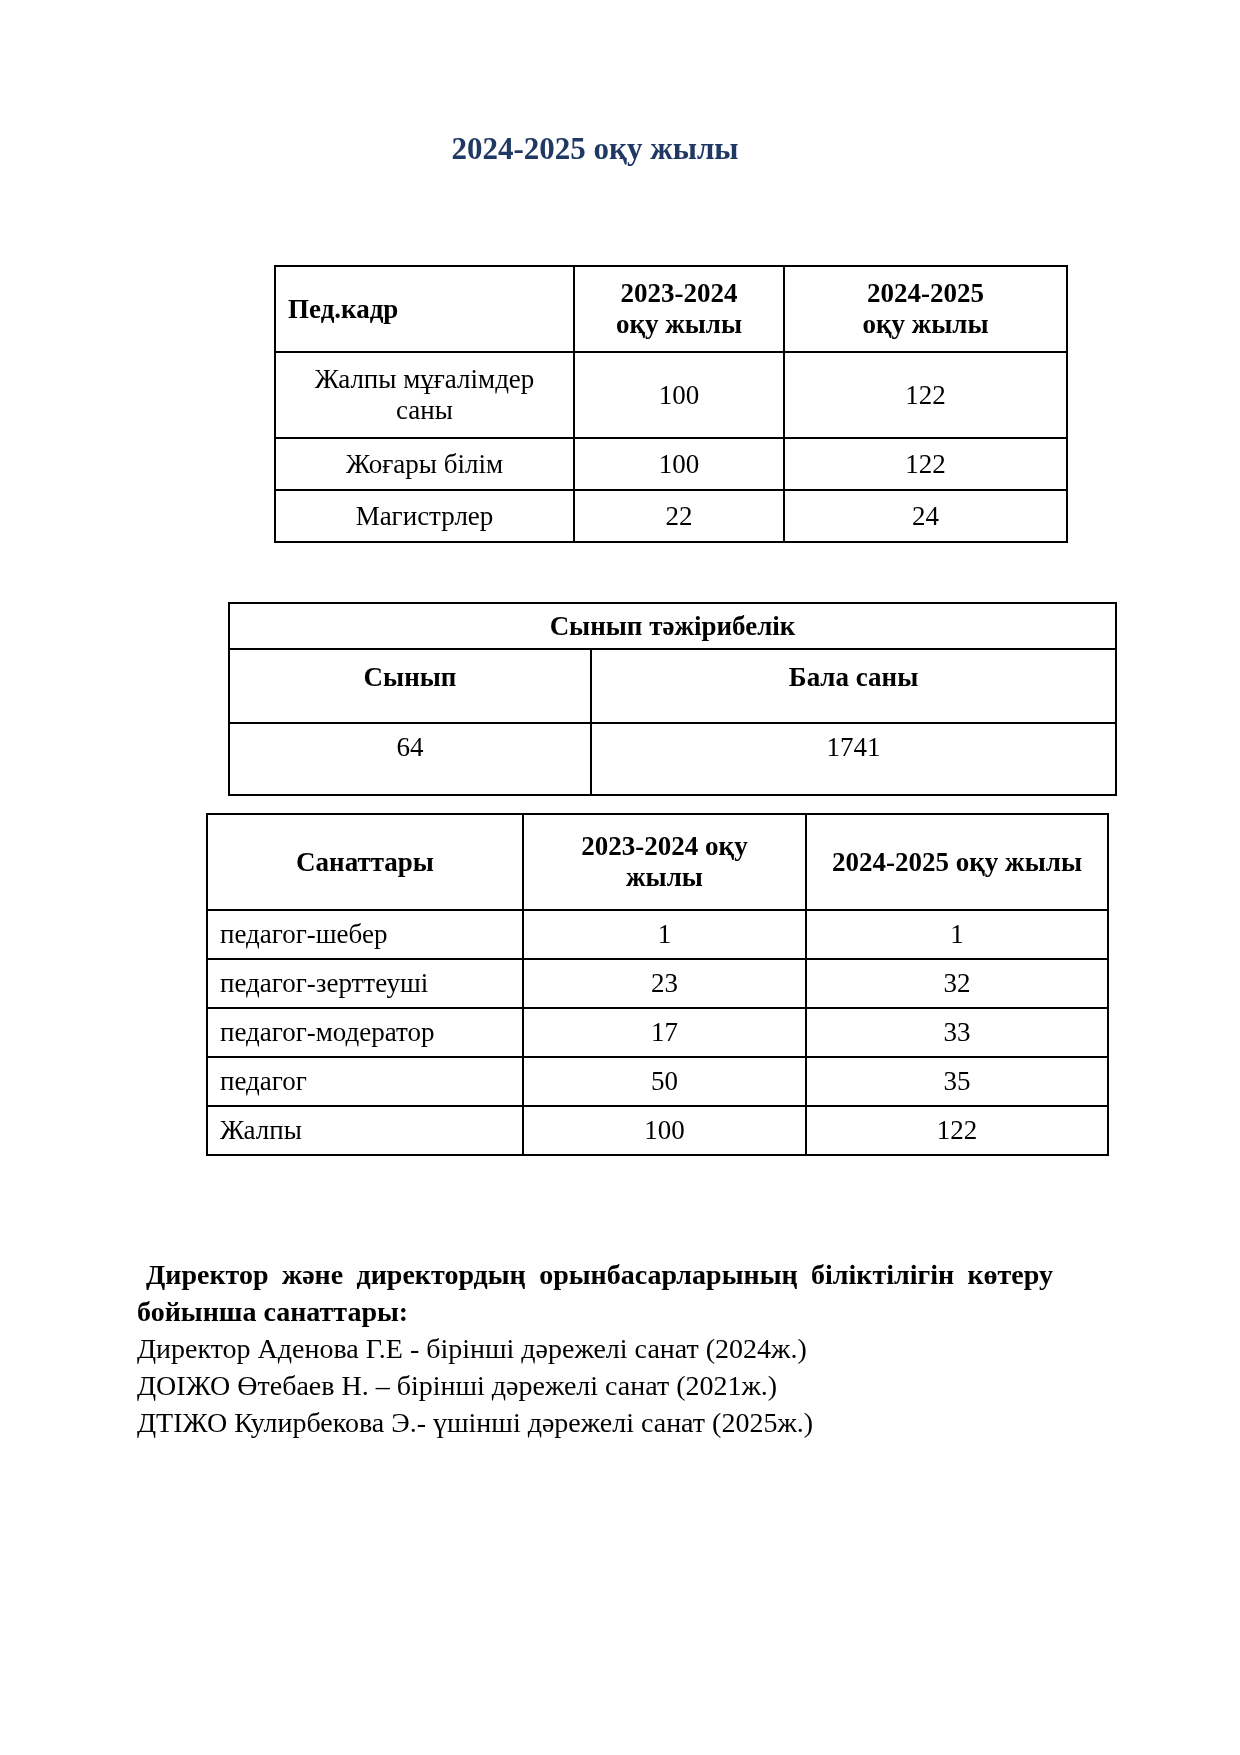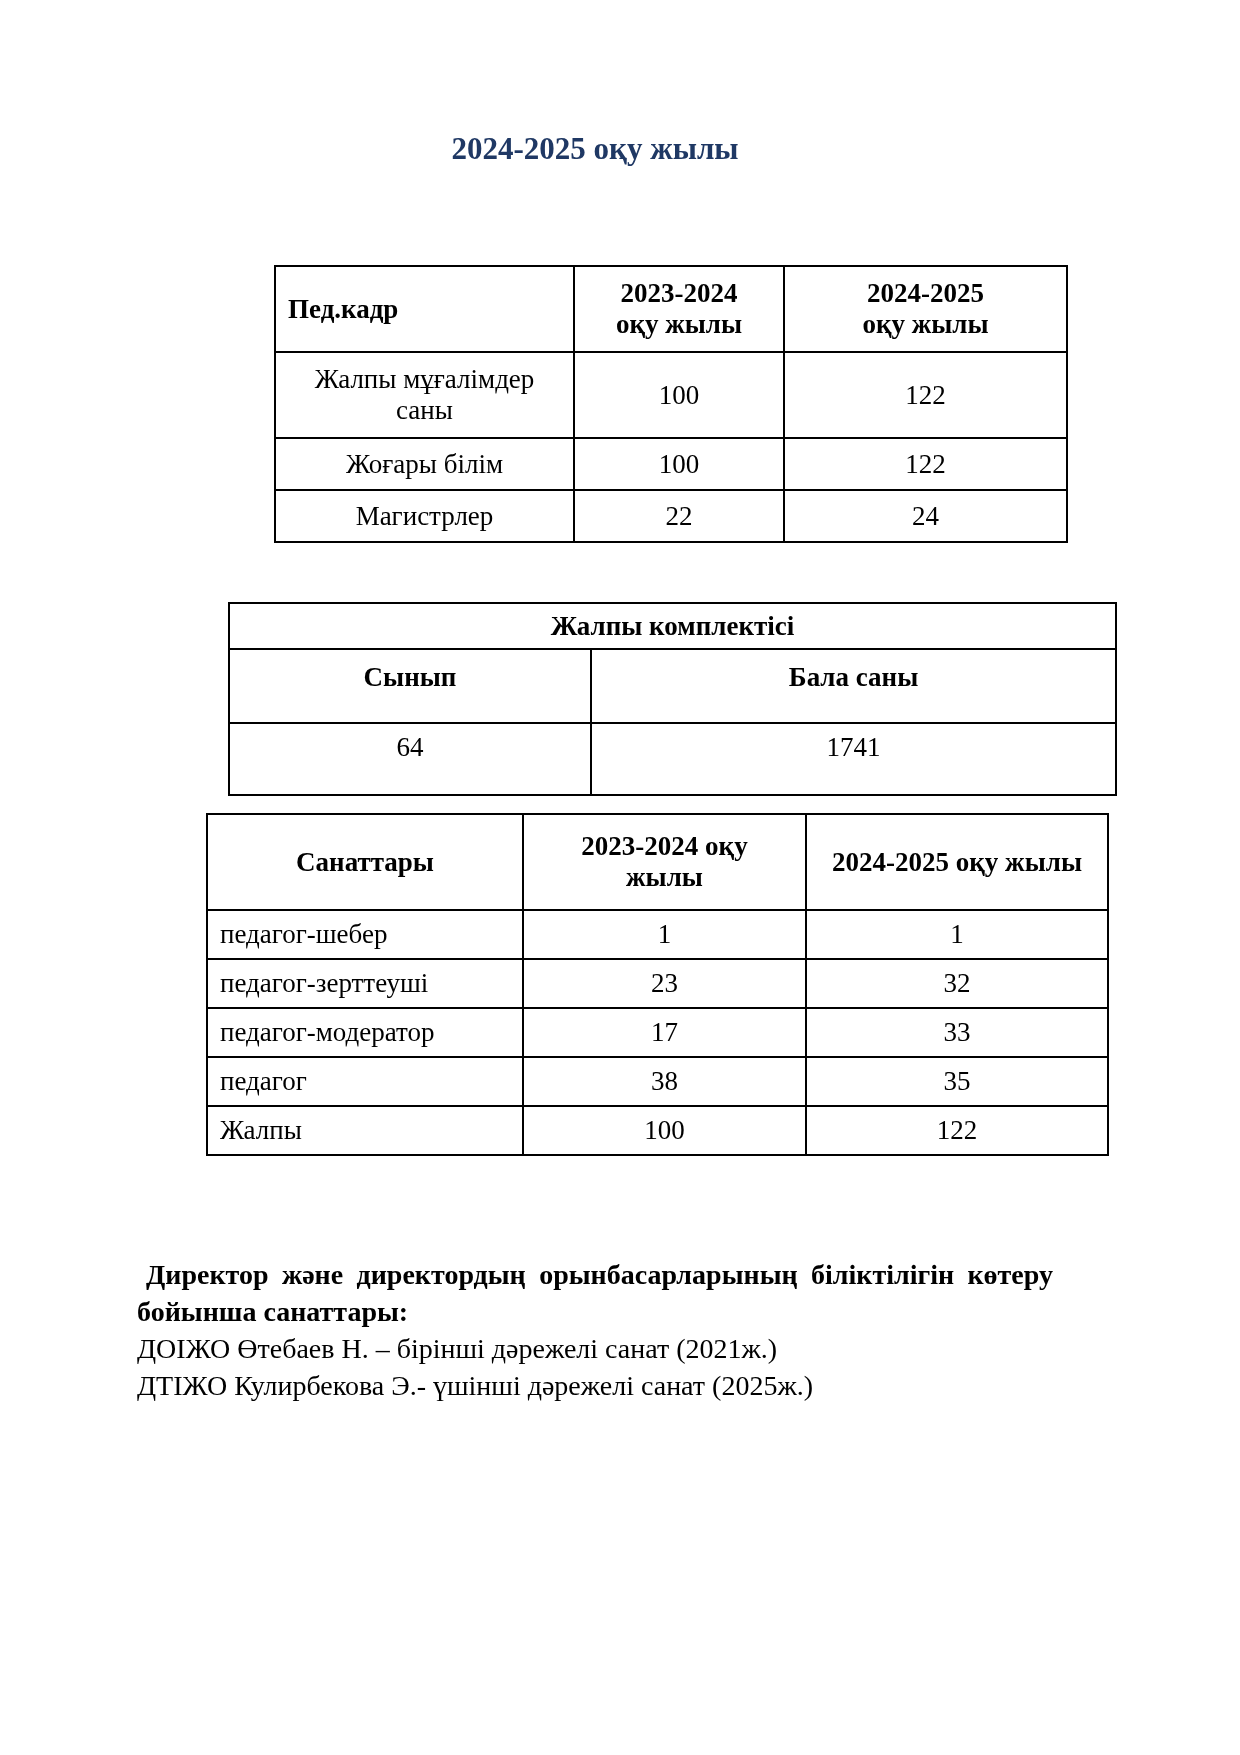--- a/index.html
+++ b/index.html
@@ -101,21 +101,21 @@
 </tbody>
   </table>
 
 <table class="t2">
   <colgroup>
       <col style="width:362px">
       <col style="width:525px">
     </colgroup>
   <tbody>
       <tr class="r-title">
-    <td colspan="2" class="bold">Жалпы комплектісі</td>
+    <td colspan="2" class="bold">Сынып тәжірибелік</td>
   </tr>
   <tr class="r-hdr">
     <td class="bold">Сынып</td>
     <td class="bold">Бала саны</td>
   </tr>
   <tr class="r-data">
     <td>64</td>
     <td>1741</td>
   </tr>
 </tbody>
@@ -143,29 +143,30 @@
     <td>23</td>
     <td>32</td>
   </tr>
   <tr class="r-data">
     <td class="cell-left">педагог-модератор</td>
     <td>17</td>
     <td>33</td>
   </tr>
   <tr class="r-data">
     <td class="cell-left">педагог</td>
-    <td>38</td>
+    <td>50</td>
     <td>35</td>
   </tr>
   <tr class="r-data">
     <td class="cell-left">Жалпы</td>
     <td>100</td>
     <td>122</td>
   </tr>
 </tbody>
   </table>
 
 <div class="notes">
   <div class="justify-line">Директор және директордың орынбасарларының біліктілігін көтеру</div>
   <div class="head2">бойынша санаттары:</div>
+  <div class="item">Директор Аденова Г.Е - бірінші дәрежелі санат (2024ж.)</div>
   <div class="item">ДОІЖО Өтебаев Н. – бірінші дәрежелі санат (2021ж.)</div>
   <div class="item">ДТІЖО Кулирбекова Э.- үшінші дәрежелі санат (2025ж.)</div>
 </div>
 
 </body></html>

